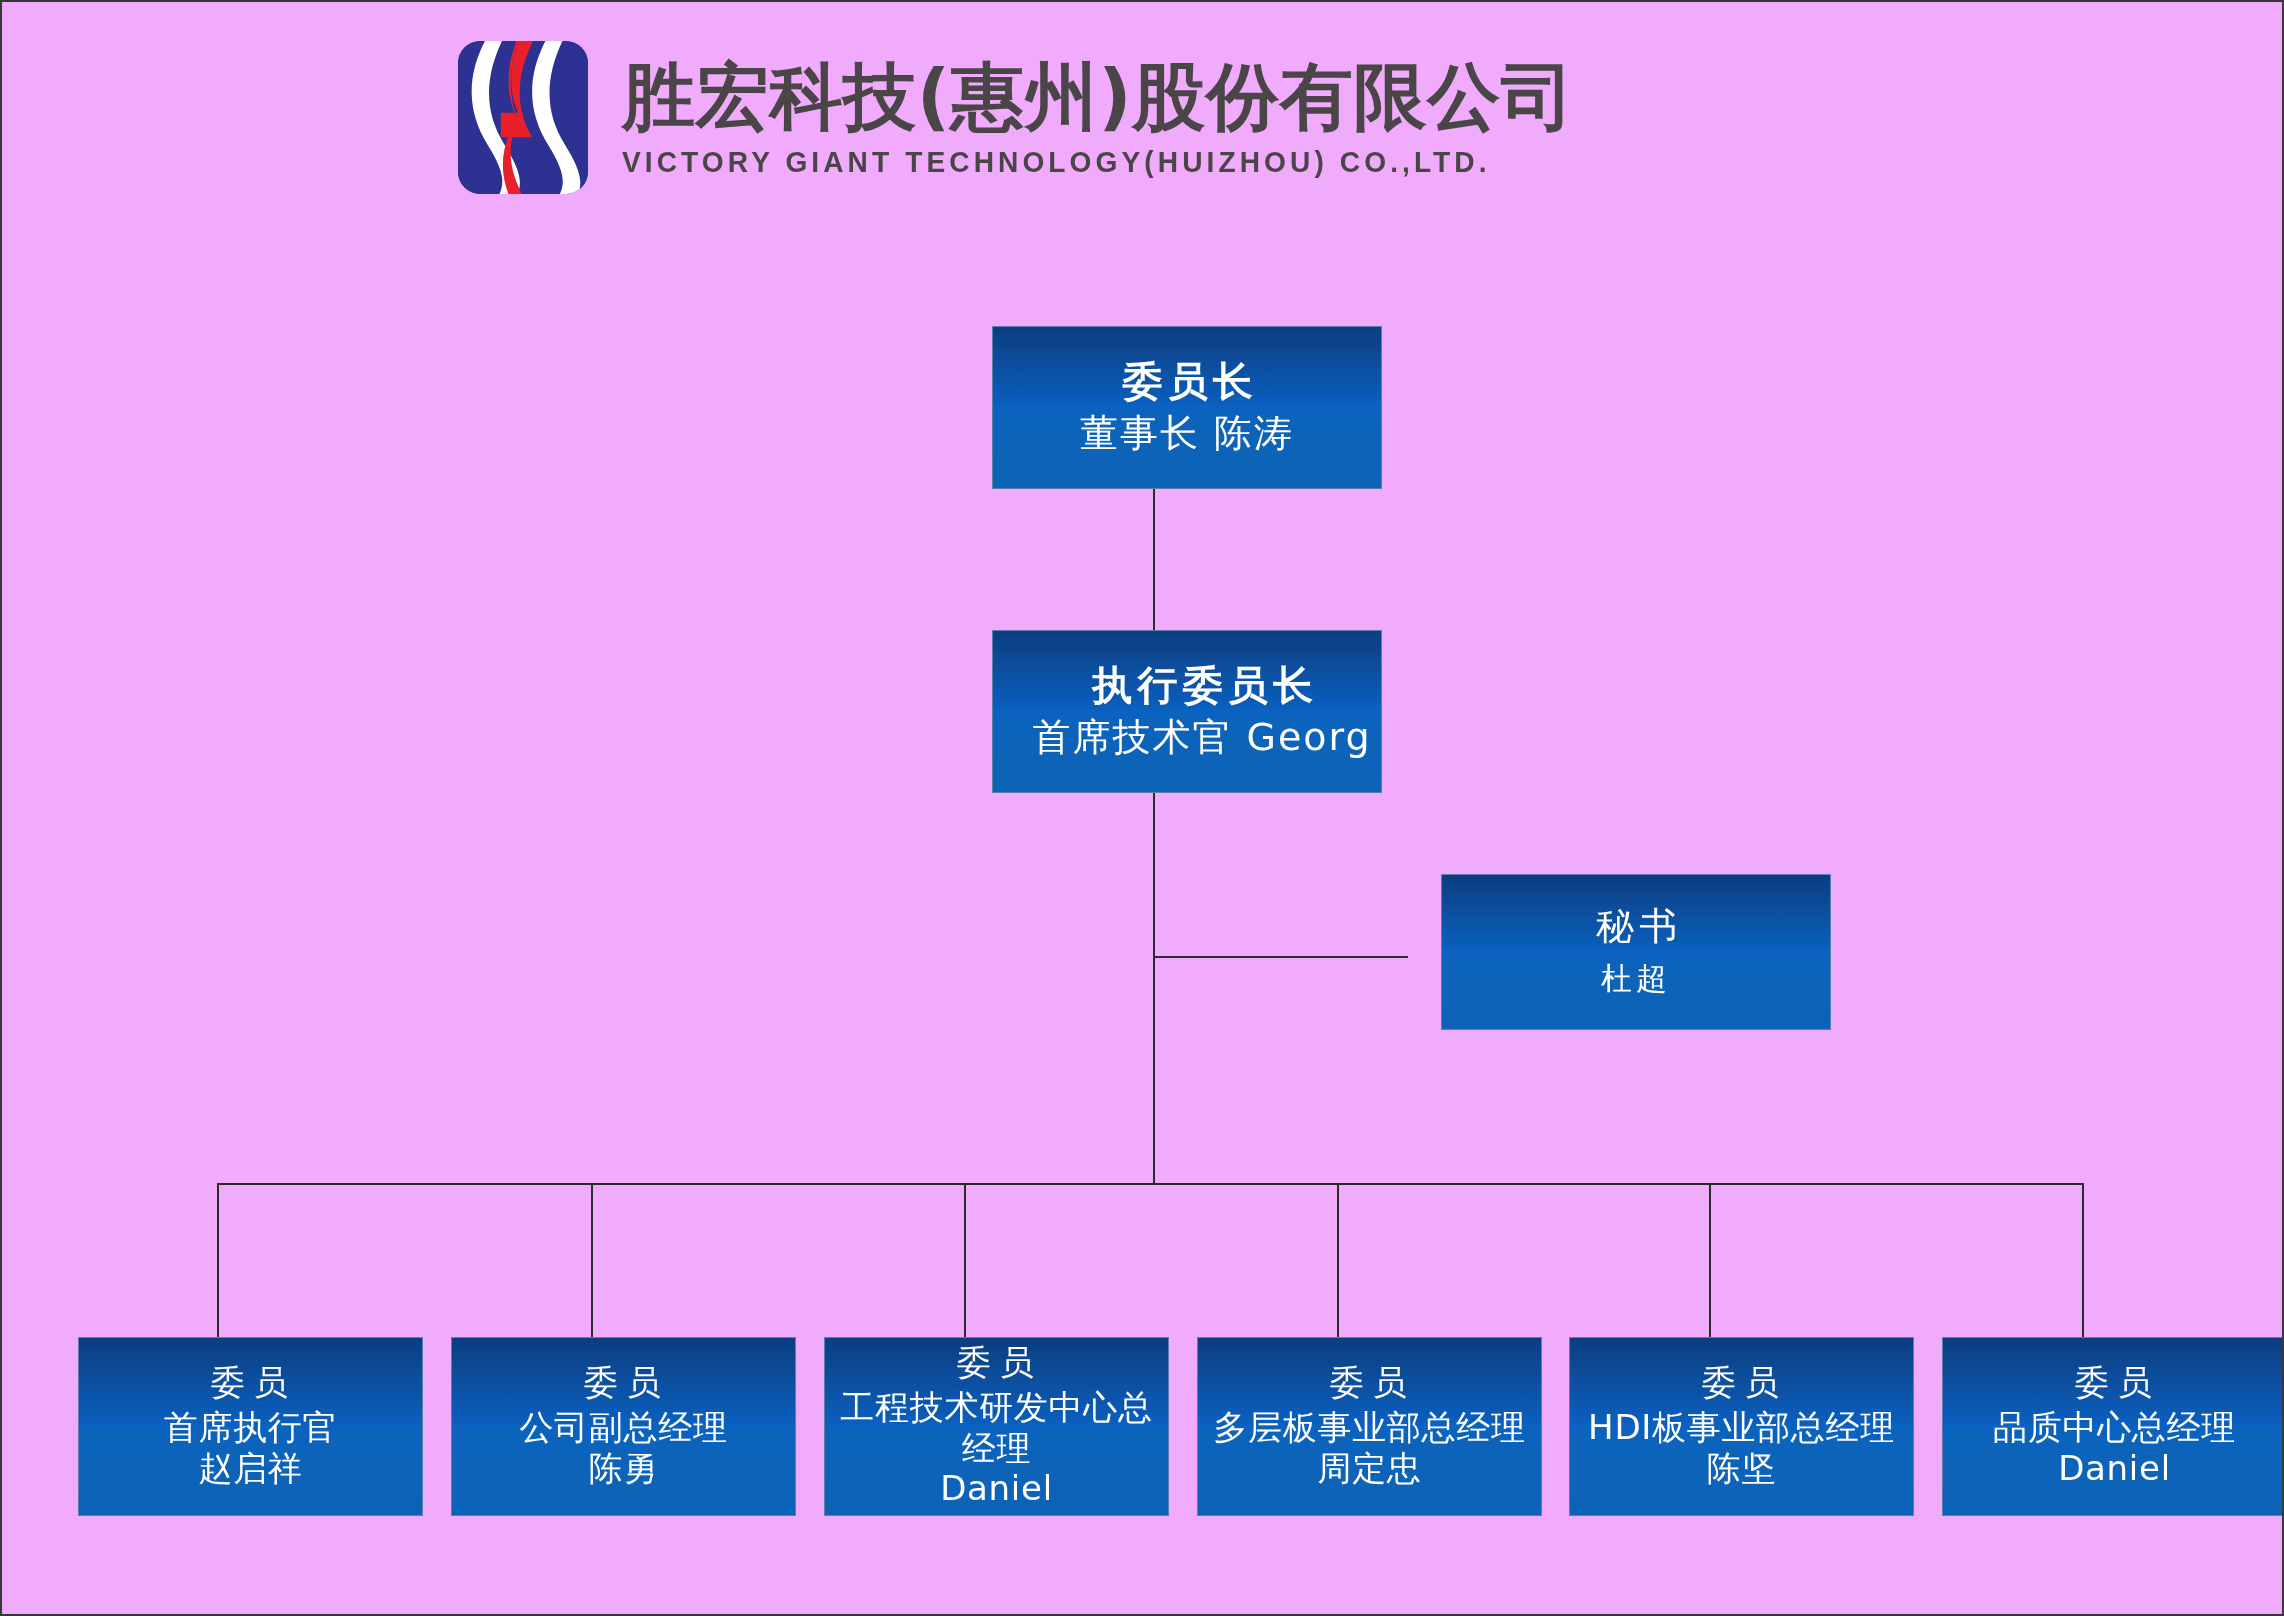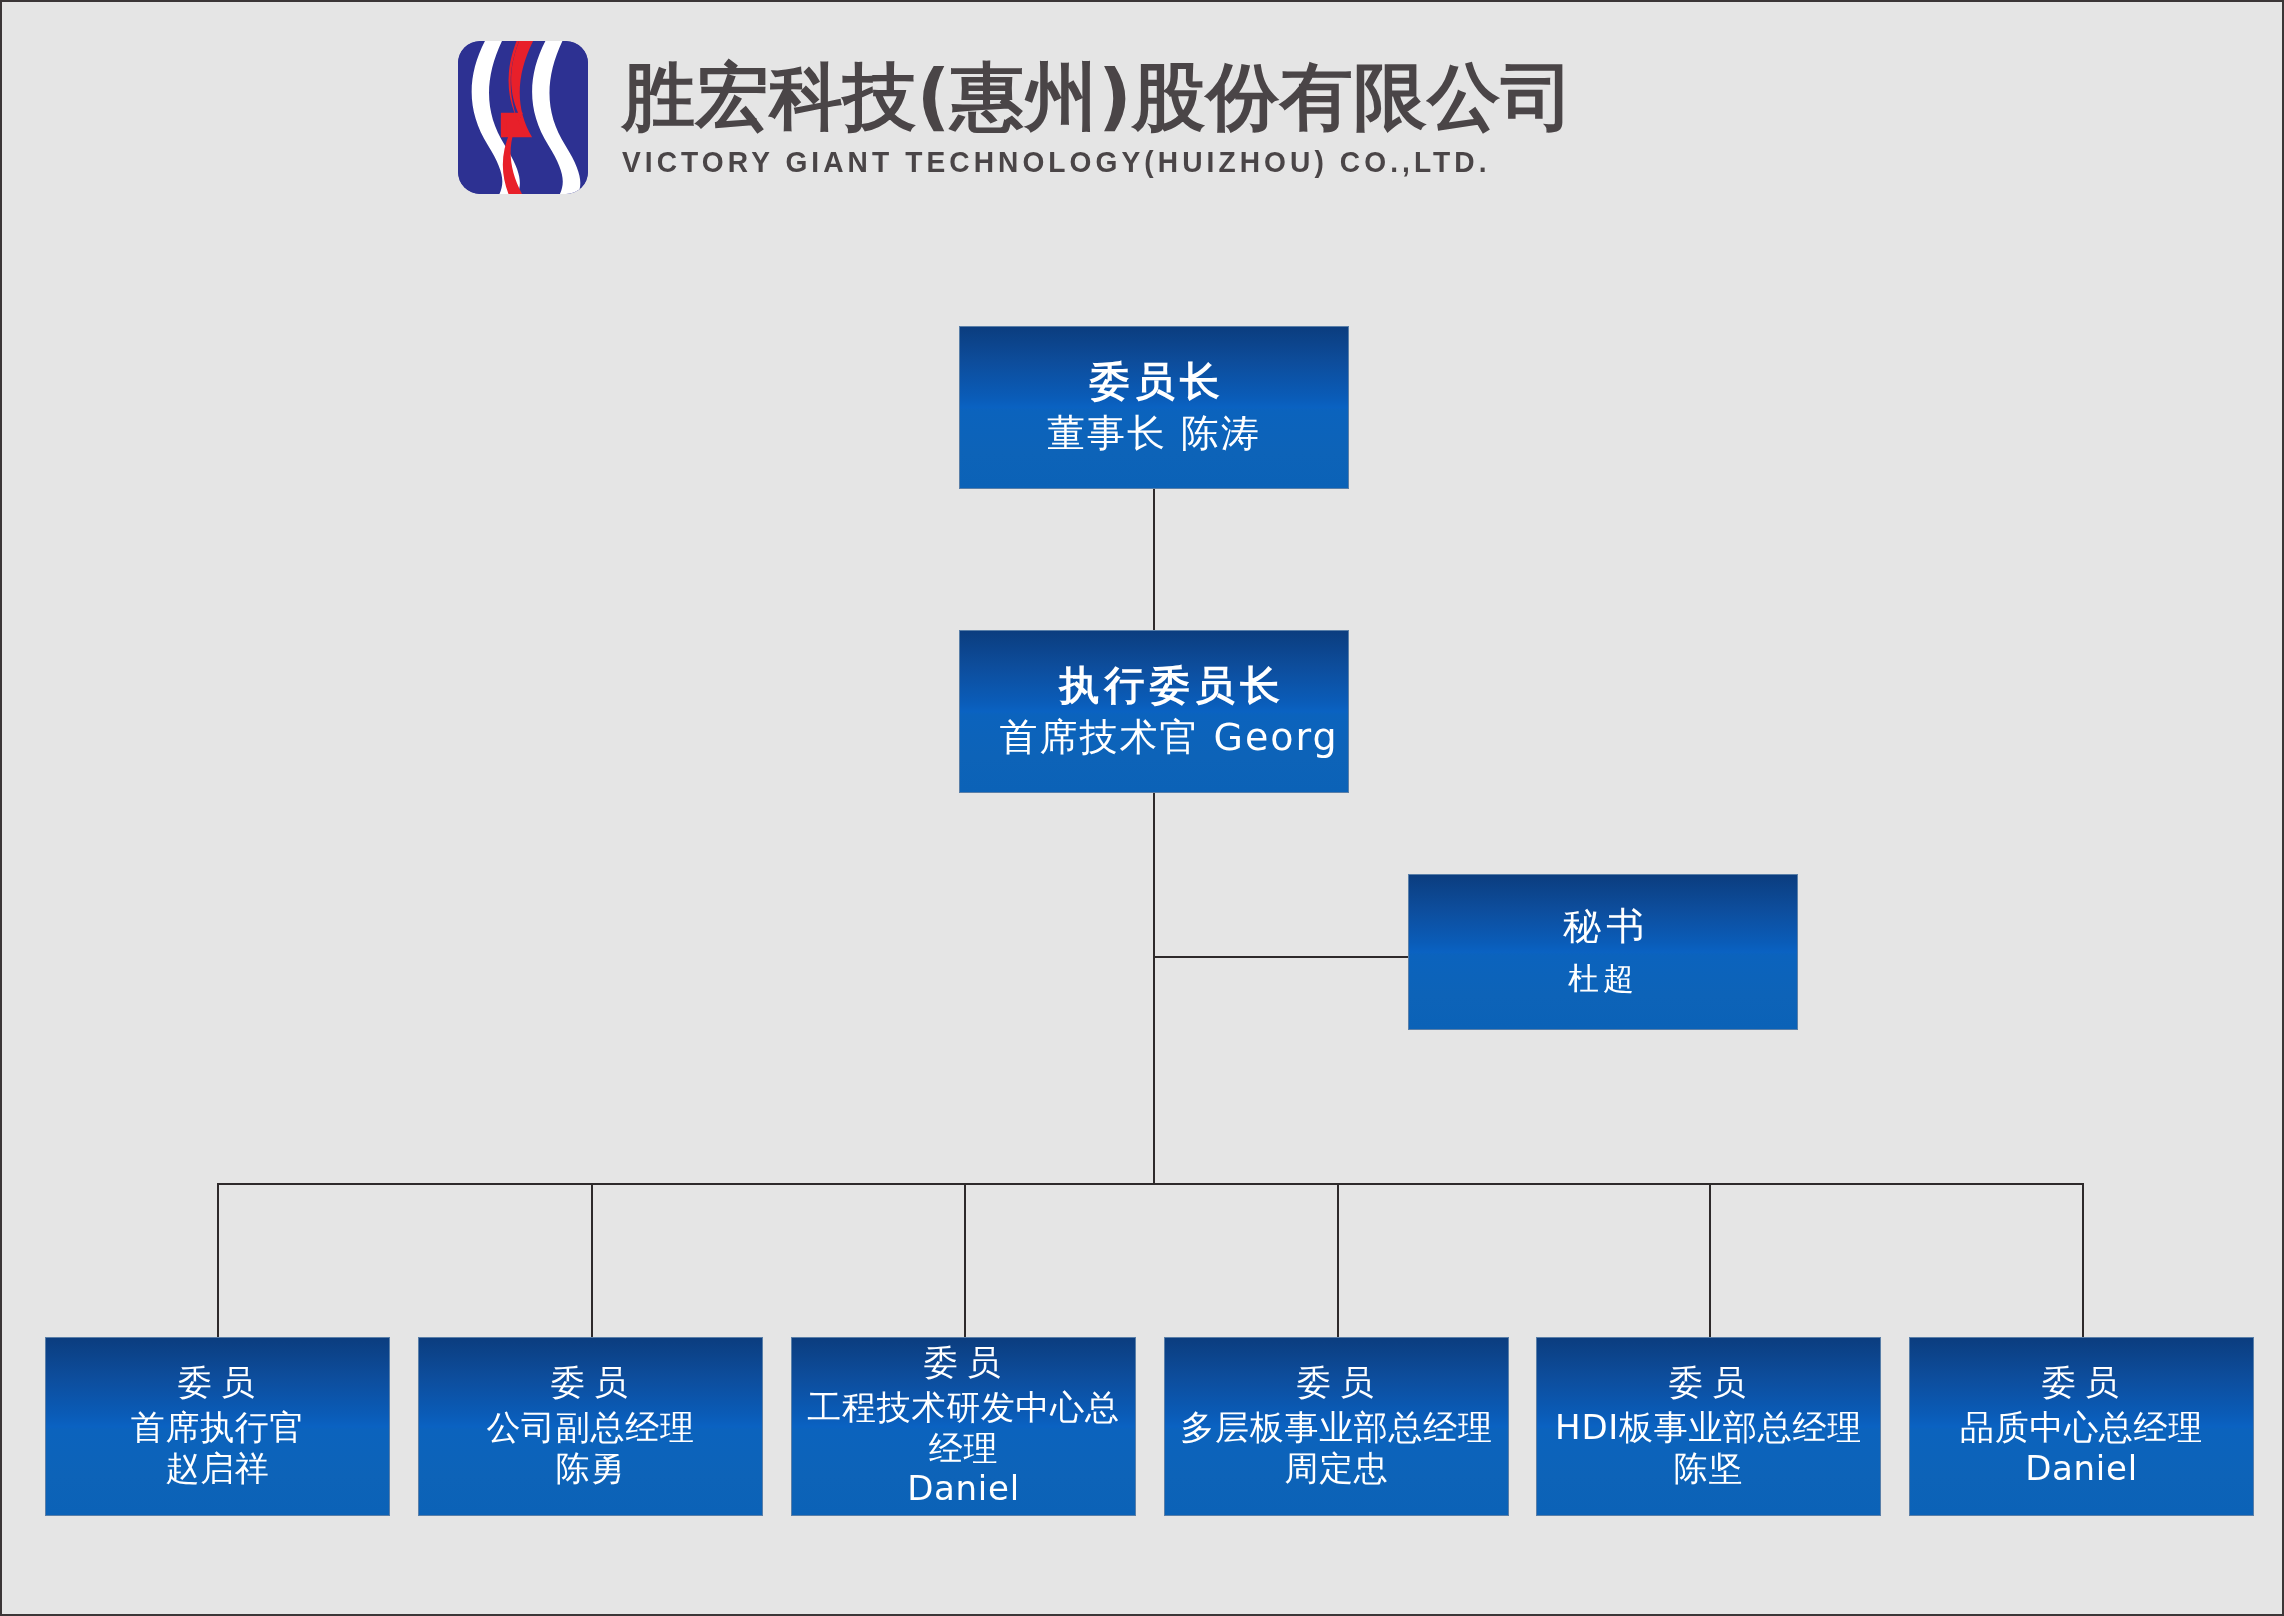--- a/index.html
+++ b/index.html
@@ -4,21 +4,21 @@
 <style>
   html, body {
     margin: 0;
     padding: 0;
     background: #ffffff;
   }
   #page {
     position: relative;
     width: 2284px;
     height: 1616px;
-    background: #e5e5e5;
+    background: #f0abfc;
     box-sizing: border-box;
     border: 2.6px solid #3b3637;
     overflow: hidden;
     font-family: "Liberation Sans", "DejaVu Sans", sans-serif;
   }
 
   
   #header {
     position: absolute;
     left: 456px;
@@ -74,20 +74,21 @@
        #0b62b7 100%);
     border: 0.7px solid #5a7fa8;
     color: #ffffff;
     text-align: center;
     display: flex;
     flex-direction: column;
     align-items: center;
     justify-content: center;
     font-family: "DejaVu Sans", "Liberation Sans", sans-serif;
     z-index: 3;
+    margin-left: 33px;
   }
   .node .role {
     font-size: 35px;
     font-weight: 400;
     letter-spacing: 6.5px;
     line-height: 1.05;
     margin-bottom: 3.9px;
     text-indent: 6.5px;
   }
   .node .sub {

